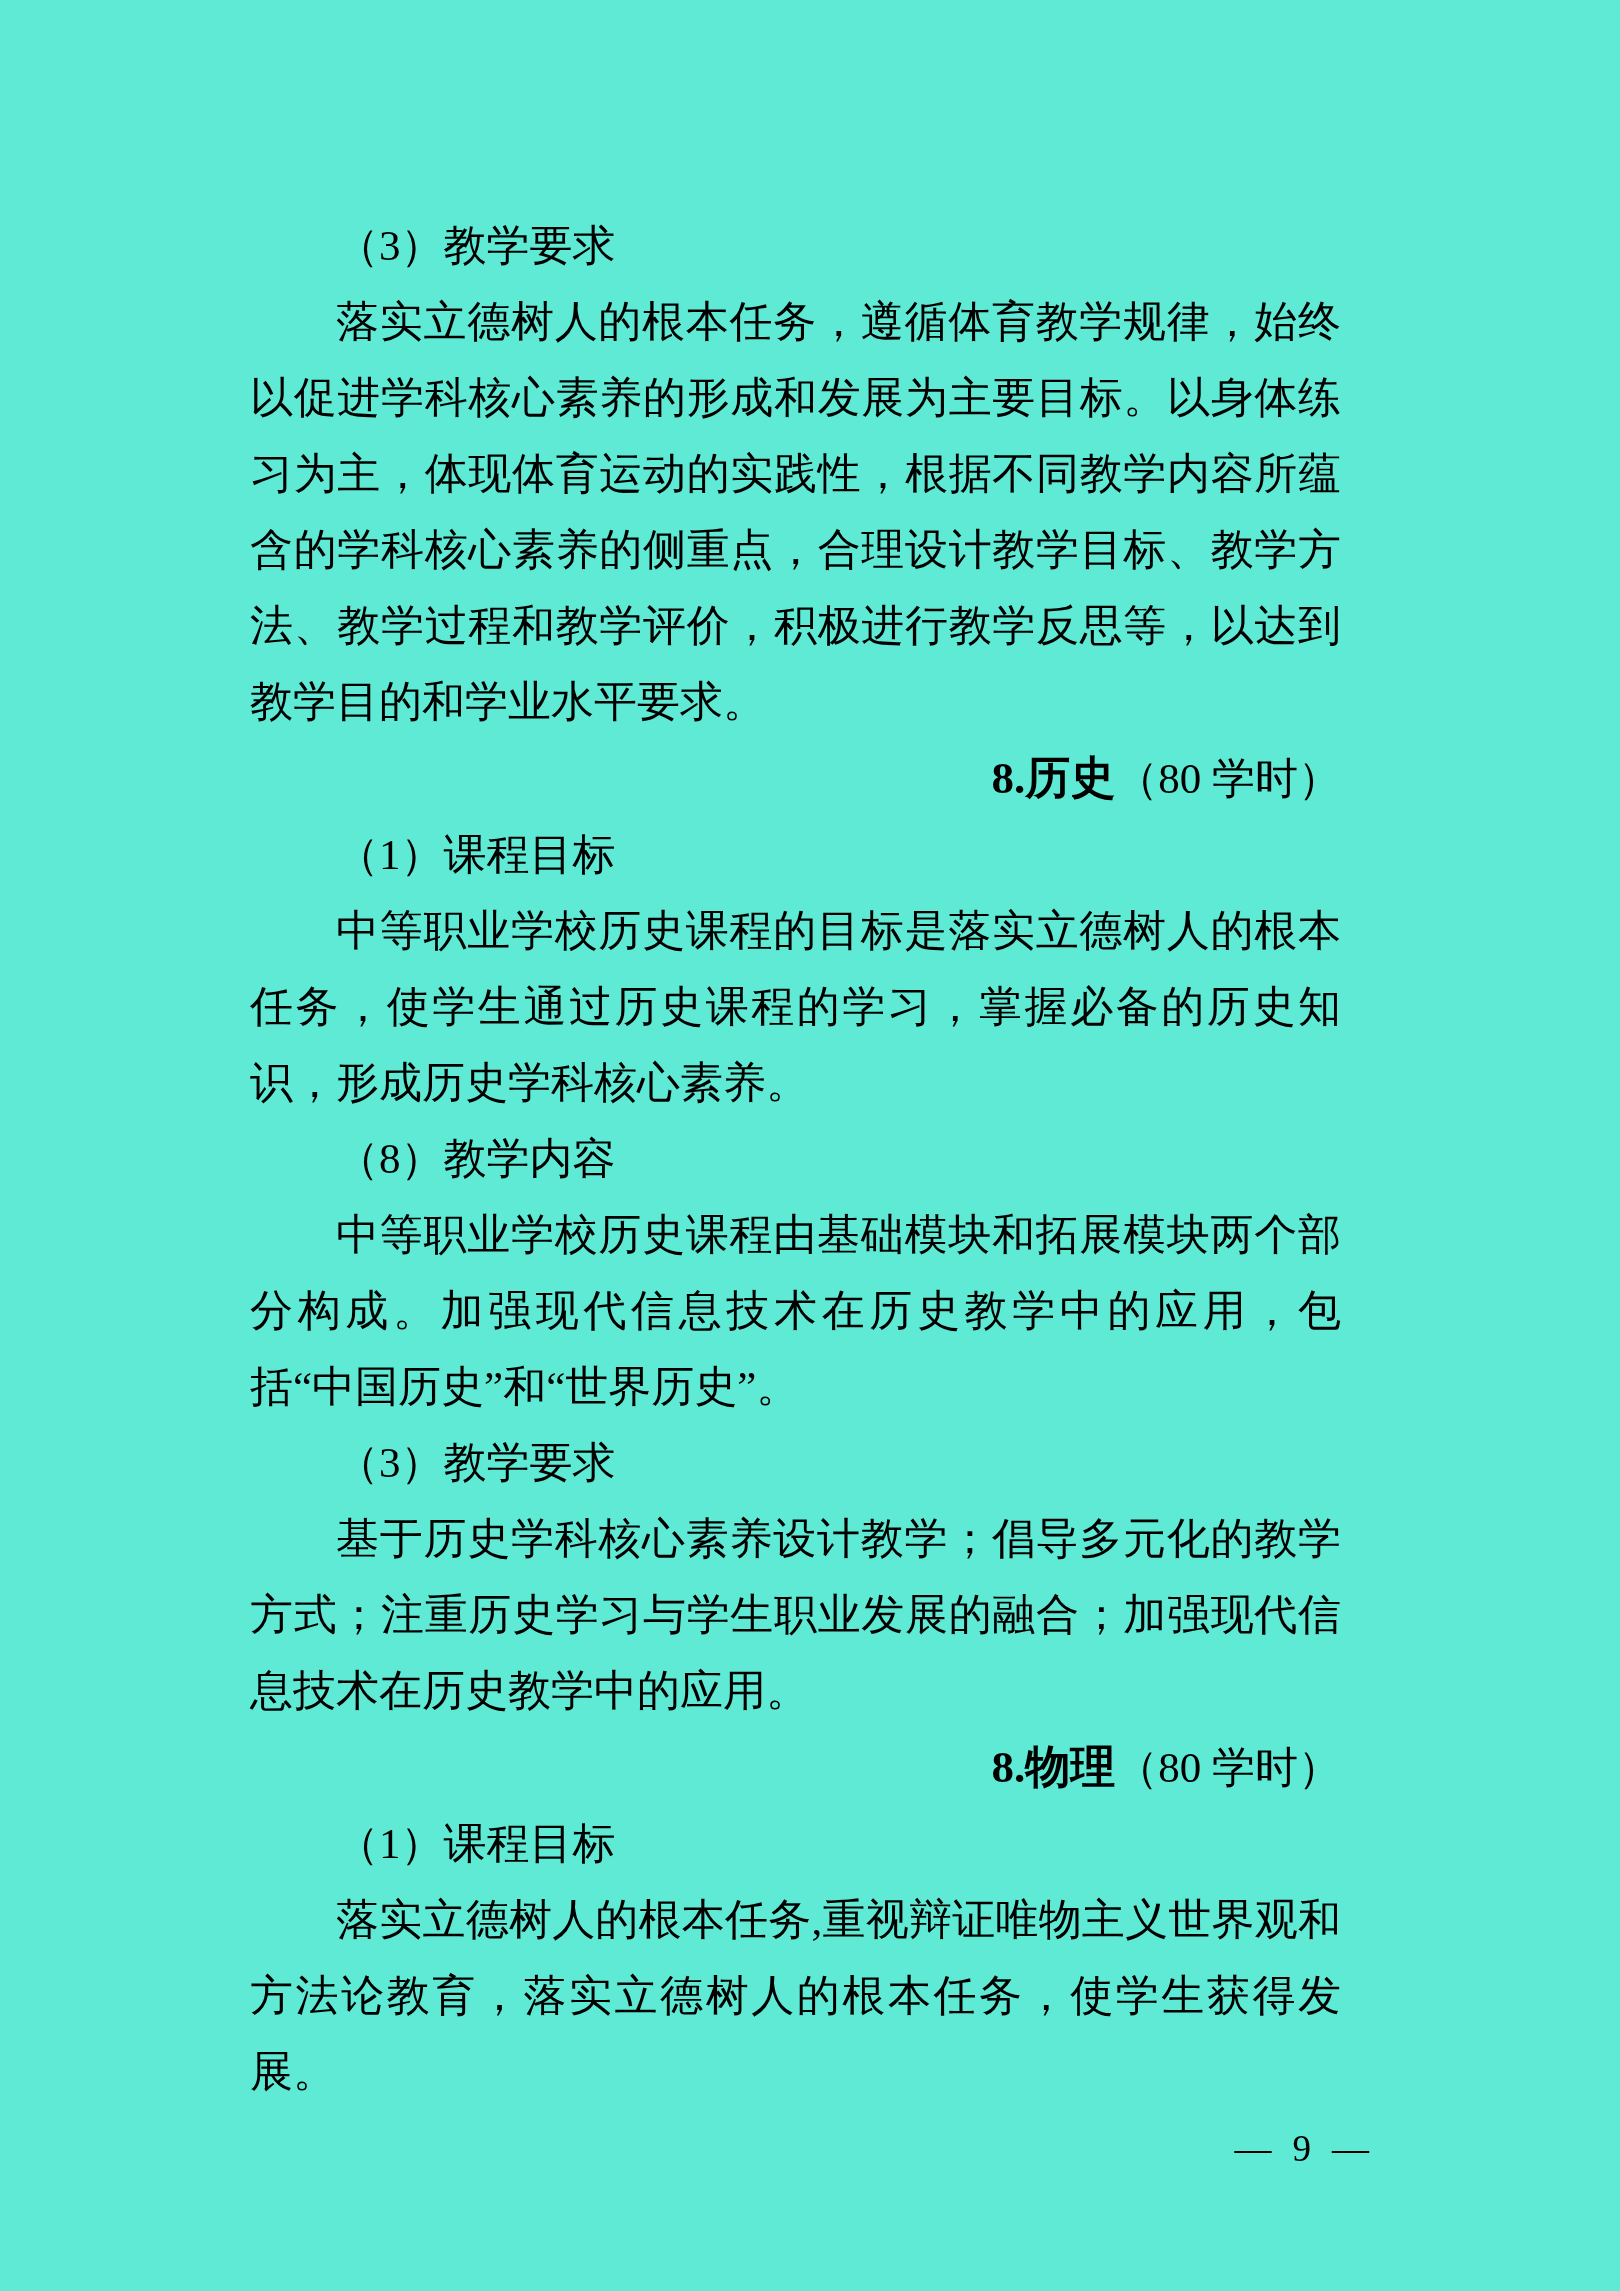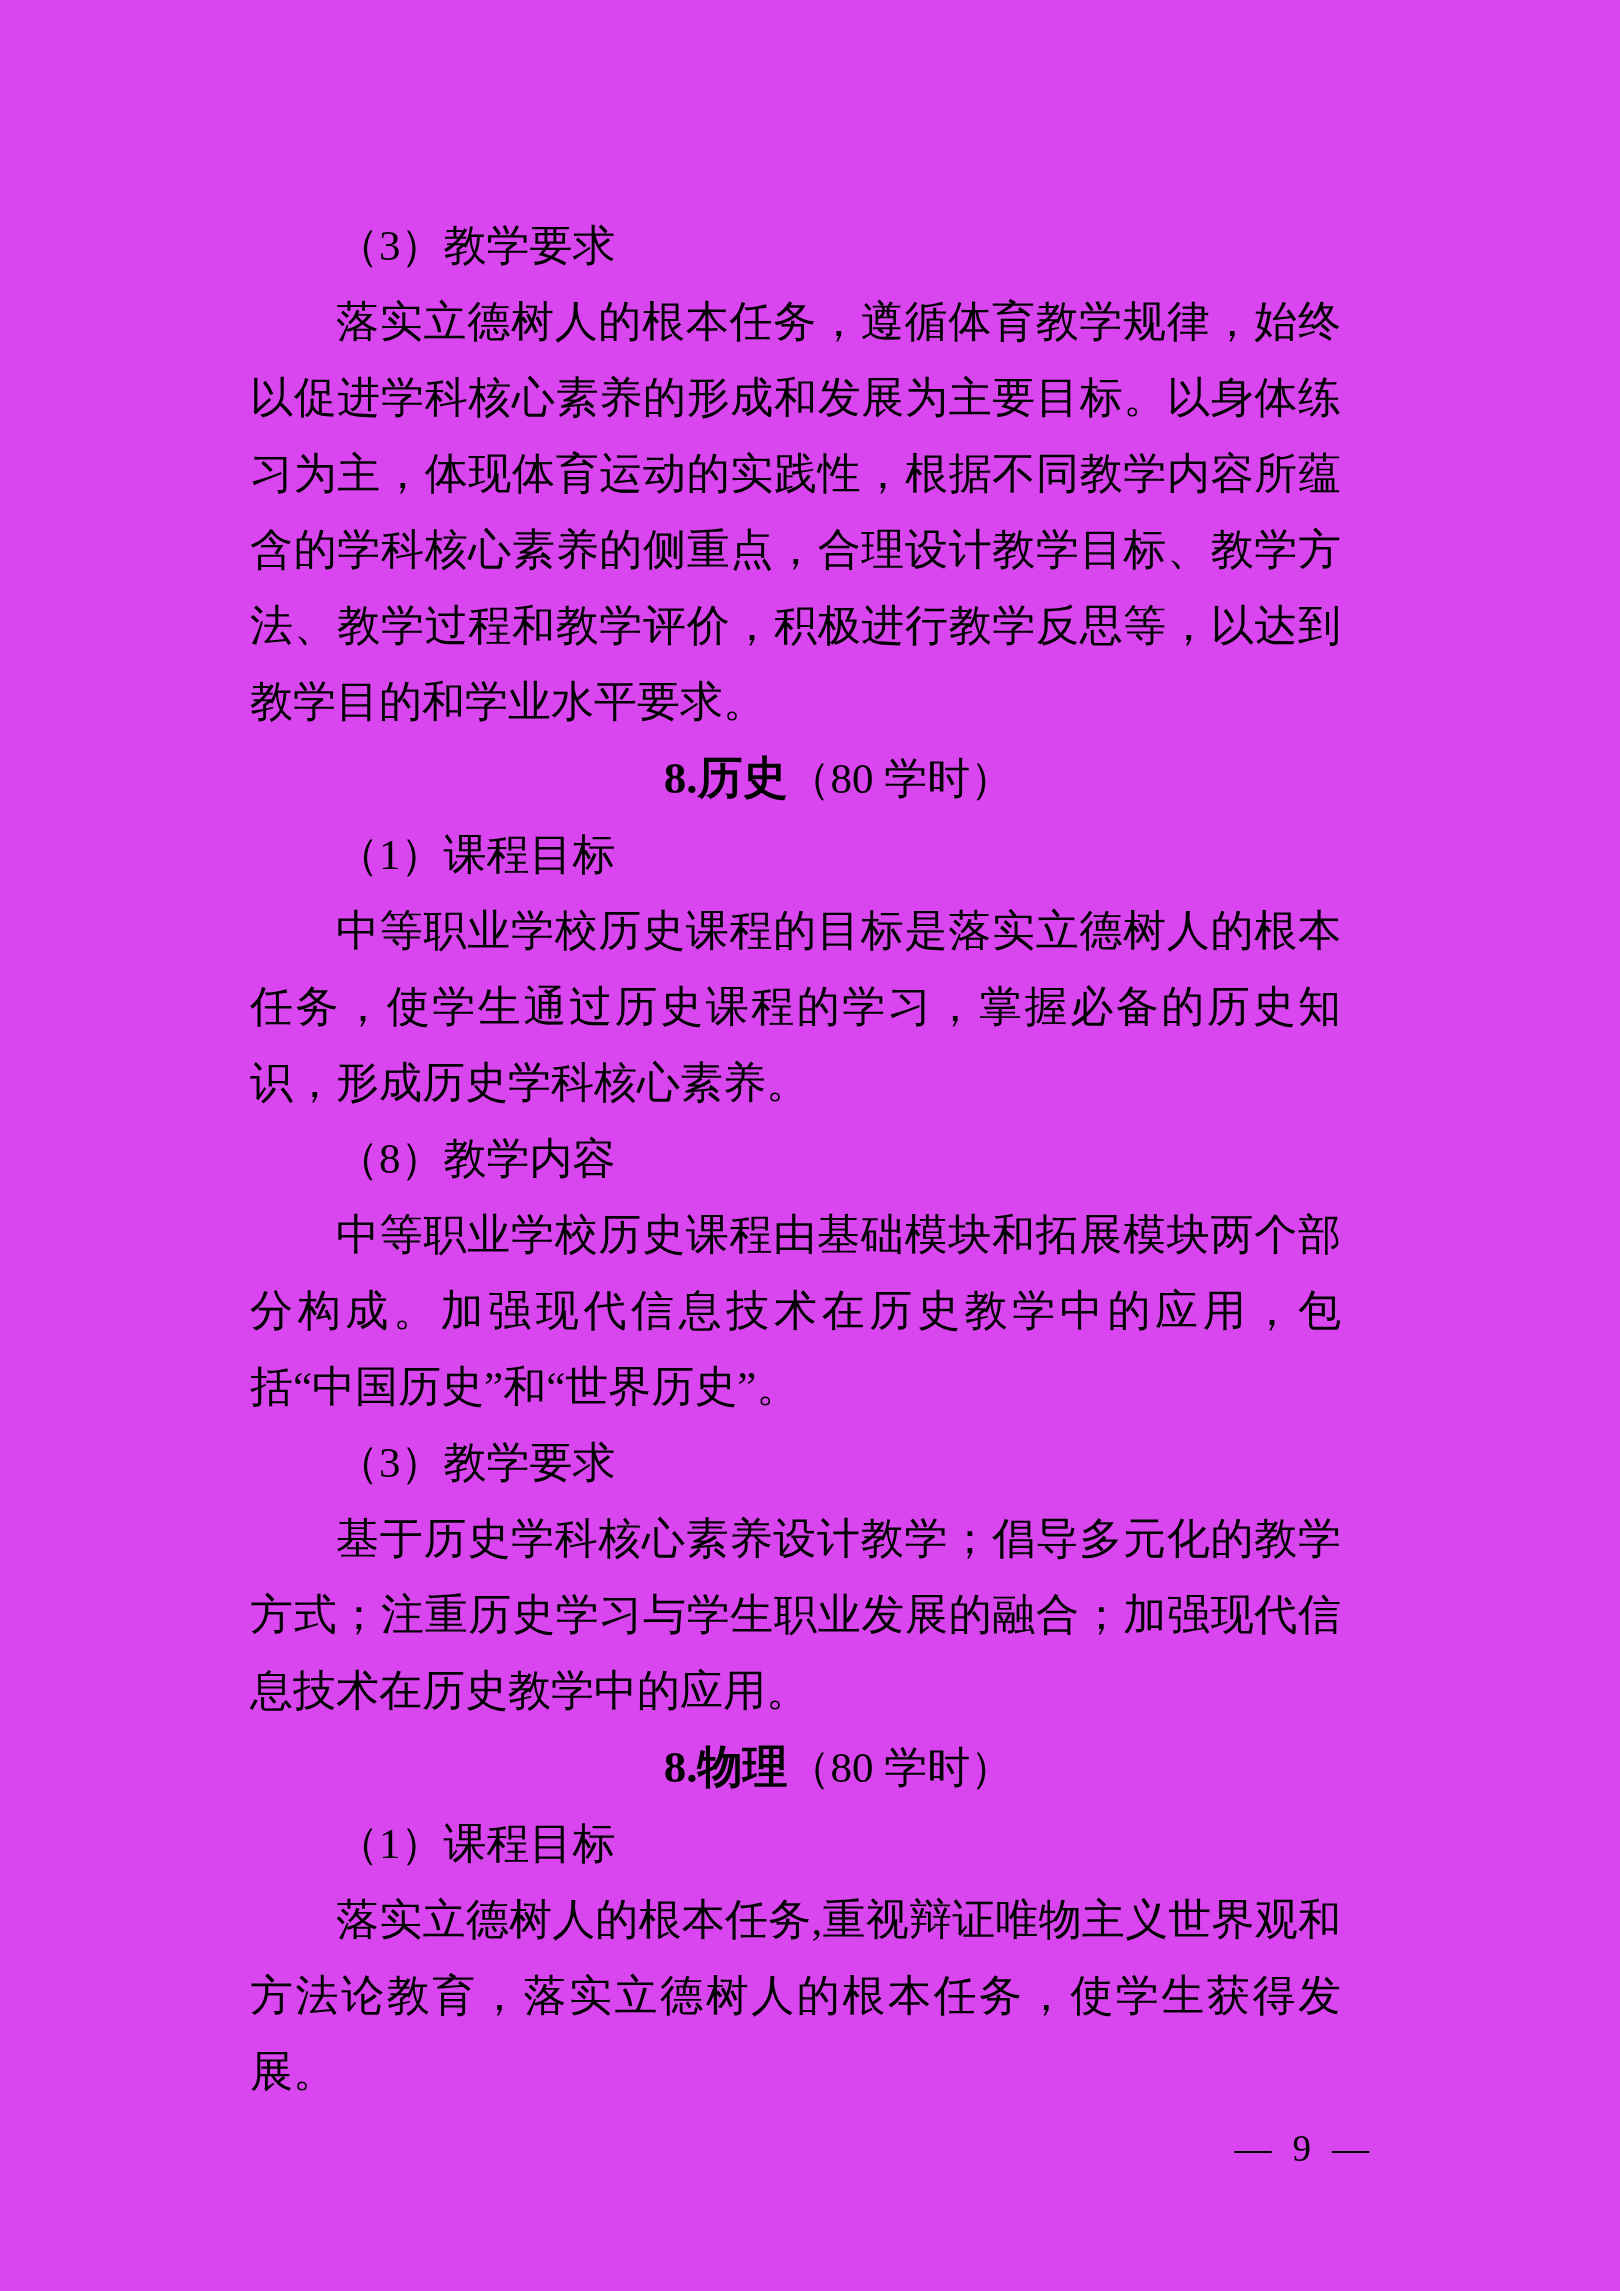--- a/index.html
+++ b/index.html
@@ -5,21 +5,21 @@
   html, body {
     margin: 0;
     padding: 0;
     background: #e8e8e8;
   }
   .page {
     position: relative;
     width: 1620px;
     height: 2292px;
     margin: 0 auto;
-    background: #d946ef;
+    background: #5eead4;
     color: #000000;
     font-family: "Liberation Serif", "DejaVu Serif", serif;
     overflow: hidden;
   }
   .doc-body {
     position: absolute;
     left: 250px;
     top: 208px;
     width: 1091px;
   }
@@ -32,21 +32,21 @@
     white-space: normal;
   }
   .blk.para {
     text-align: justify;
     text-justify: inter-character;
   }
   .blk.h3 {
     text-align: left;
   }
   .blk.h2 {
-    text-align: center;
+    text-align: right;
   }
   .blk.h2 .strong {
     font-weight: bold;
     font-size: 45px;
   }
   .blk.h2 .rest {
     font-weight: normal;
   }
   .page-number {
     position: absolute;

